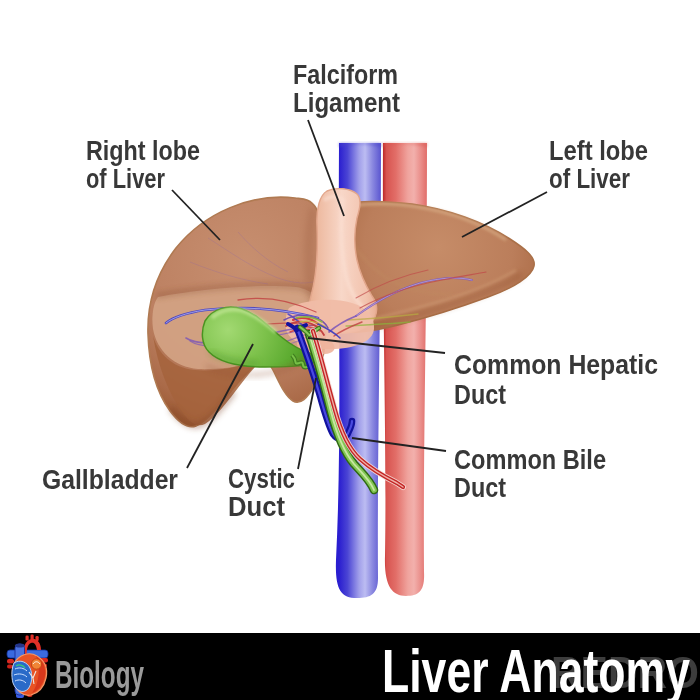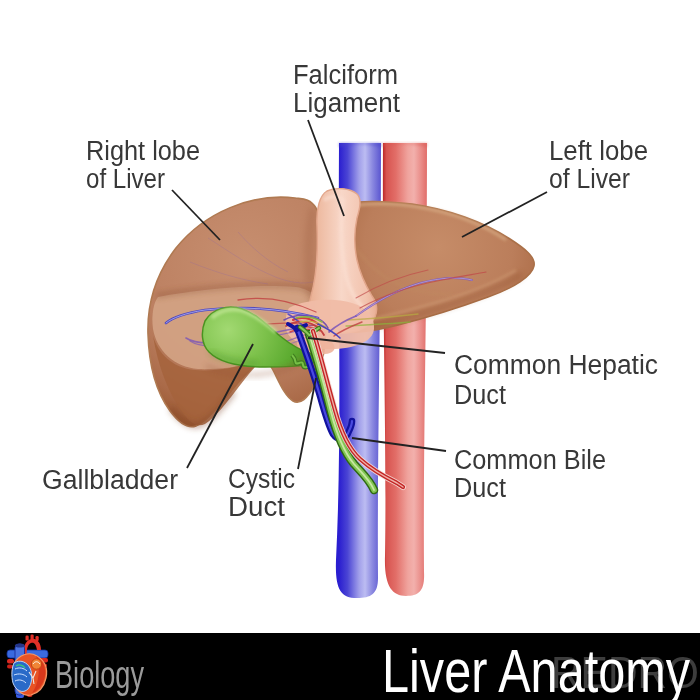--- a/index.html
+++ b/index.html
@@ -1,17 +1,17 @@
 <!DOCTYPE html>
 <html><head>
 <meta charset="utf-8">
 <style>
   html,body{margin:0;padding:0;background:#fff;}
   #page{width:700px;height:700px;position:relative;overflow:hidden;background:#fff;
-        font-family:"Liberation Sans",sans-serif;}
+        font-family:"Liberation Sans",sans-serif;font-weight:bold;}
   svg{display:block;}
 </style>
 </head>
 <body>
 <div id="page">
 <svg width="700" height="700" viewBox="0 0 700 700">
 <defs>
   <linearGradient id="blueV" x1="339" x2="381" y1="0" y2="0" gradientUnits="userSpaceOnUse">
     <stop offset="0" stop-color="#2a1ed0"></stop>
     <stop offset="0.2" stop-color="#4a44d4"></stop>

